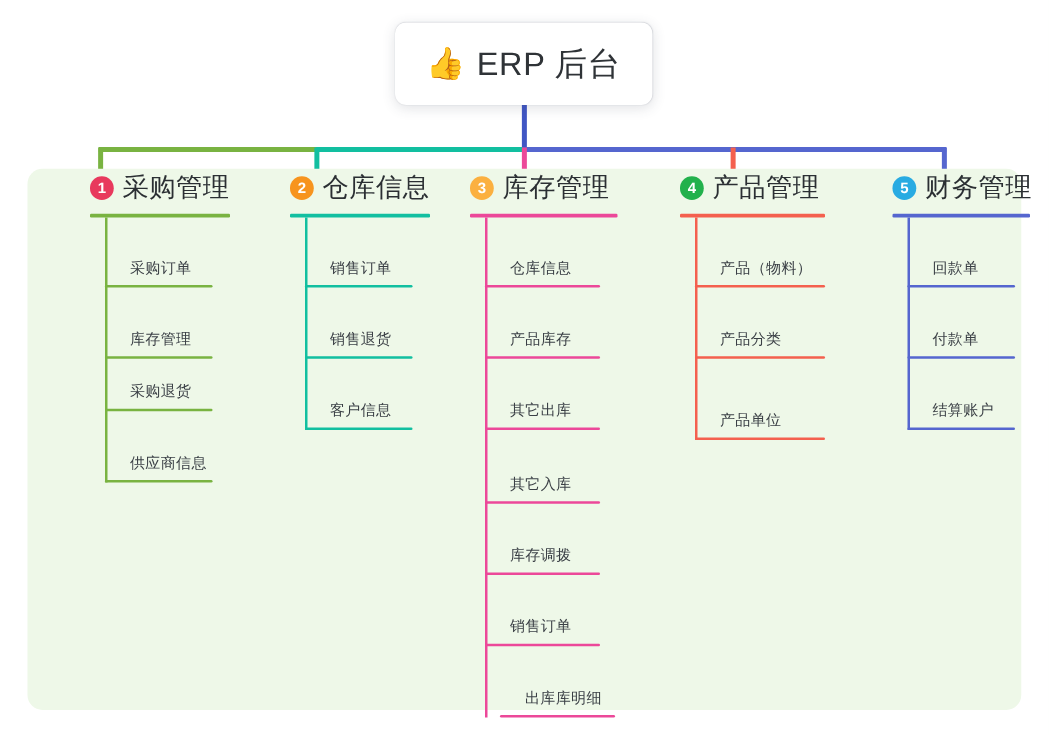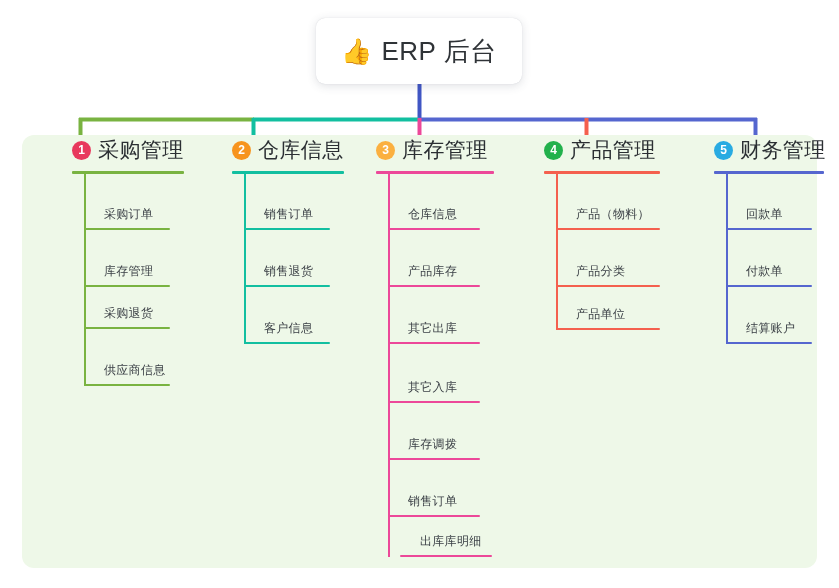--- a/index.html
+++ b/index.html
@@ -167,21 +167,21 @@
             <div class="leaf-rule" style="background: rgb(236, 72, 153); width: 92px; margin-left: -20px;"></div>
           </div>
           <div class="leaf" style="margin-top: 33px;">
             <span class="leaf-label">库存调拨</span>
             <div class="leaf-rule" style="background: rgb(236, 72, 153); width: 92px; margin-left: -20px;"></div>
           </div>
           <div class="leaf" style="margin-top: 33px;">
             <span class="leaf-label">销售订单</span>
             <div class="leaf-rule" style="background: rgb(236, 72, 153); width: 92px; margin-left: -20px;"></div>
           </div>
-          <div class="leaf" style="margin-top: 16px; padding-left: 32px;">
+          <div class="leaf" style="margin-top: 33px; padding-left: 32px;">
             <span class="leaf-label">出库库明细</span>
             <div class="leaf-rule" style="background: rgb(236, 72, 153); width: 92px; margin-left: -20px;"></div>
           </div>
         </div>
       </div>
     <div class="col" style="left:508px; width:170px;">
         <div class="col-head">
           <span class="badge" style="background: rgb(34, 177, 76);">4</span>
           <span class="col-title">产品管理</span>
         </div>
@@ -189,21 +189,21 @@
         <div class="leaves">
           <div class="spine" style="background: rgb(244, 96, 78);"></div>
           <div class="leaf" style="margin-top: 28px;">
             <span class="leaf-label">产品（物料）</span>
             <div class="leaf-rule" style="background: rgb(244, 96, 78); width: 104px; margin-left: -20px;"></div>
           </div>
           <div class="leaf" style="margin-top: 33px;">
             <span class="leaf-label">产品分类</span>
             <div class="leaf-rule" style="background: rgb(244, 96, 78); width: 104px; margin-left: -20px;"></div>
           </div>
-          <div class="leaf" style="margin-top: 19px;">
+          <div class="leaf" style="margin-top: 41px;">
             <span class="leaf-label">产品单位</span>
             <div class="leaf-rule" style="background: rgb(244, 96, 78); width: 104px; margin-left: -20px;"></div>
           </div>
         </div>
       </div>
     <div class="col" style="left:678px; width:150px;">
         <div class="col-head">
           <span class="badge" style="background: rgb(41, 171, 226);">5</span>
           <span class="col-title">财务管理</span>
         </div>

